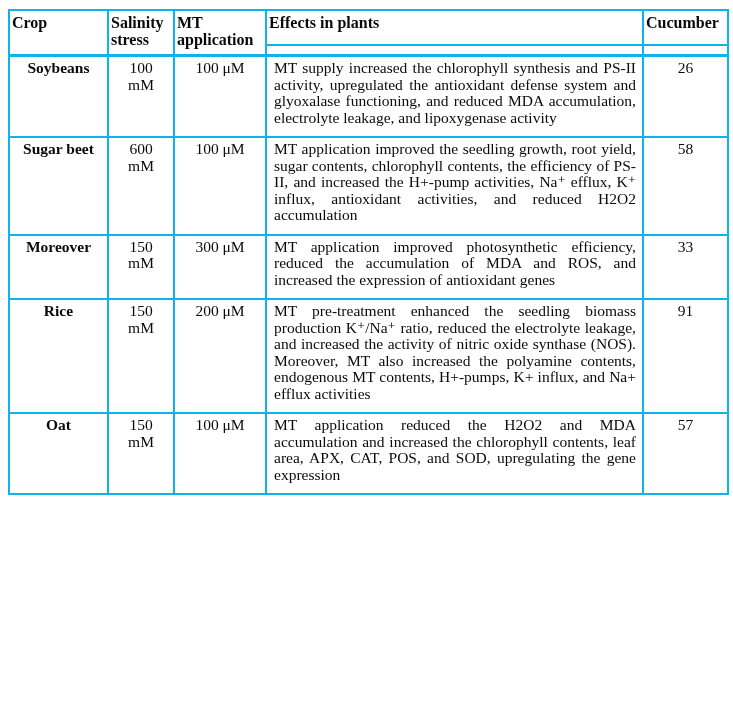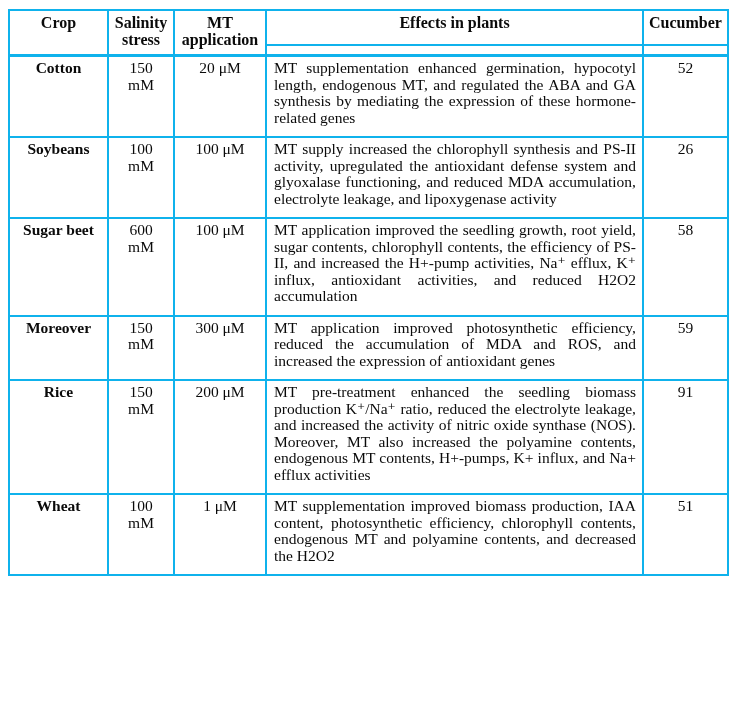--- a/index.html
+++ b/index.html
@@ -28,21 +28,21 @@
   col.c-ref{width:85px;}
   th,td{
     border:2px solid var(--border);
     vertical-align:top;
     overflow:hidden;
   }
   thead th{
     border-bottom-width:3px;
     font-size:16px;
     font-weight:bold;
-    text-align:center;
+    text-align:left;
     line-height:16.5px;
     padding:4px 2px 6px;
     position:relative;
   }
   thead th.extra-line::after{
     content:"";
     position:absolute;
     left:0;right:0;bottom:8px;
     height:2px;
     background:var(--border);
@@ -72,28 +72,20 @@
   <thead>
     <tr>
       <th>Crop</th>
       <th>Salinity stress</th>
       <th>MT application</th>
       <th class="extra-line">Effects in plants</th>
       <th class="extra-line">Cucumber</th>
     </tr>
   </thead>
   <tbody id="table-body">
-  <tr>
-    <td class="crop">Cotton</td>
-    <td class="salinity">150
-mM</td>
-    <td class="mt">20 μM</td>
-    <td class="effects">MT supplementation enhanced germination, hypocotyl length, endogenous MT, and regulated the ABA and GA synthesis by mediating the expression of these hormone-related genes</td>
-    <td class="reference">52</td>
-  </tr>
 
   <tr>
     <td class="crop">Soybeans</td>
     <td class="salinity">100
 mM</td>
     <td class="mt">100 μM</td>
     <td class="effects">MT supply increased the chlorophyll synthesis and PS-II activity, upregulated the antioxidant defense system and glyoxalase functioning, and reduced MDA accumulation, electrolyte leakage, and lipoxygenase activity</td>
     <td class="reference">26</td>
   </tr>
 
@@ -105,36 +97,36 @@
     <td class="effects">MT application improved the seedling growth, root yield, sugar contents, chlorophyll contents, the efficiency of PS-II, and increased the H+-pump activities, Na⁺ efflux, K⁺ influx, antioxidant activities, and reduced H2O2 accumulation</td>
     <td class="reference">58</td>
   </tr>
 
   <tr>
     <td class="crop">Moreover</td>
     <td class="salinity">150
 mM</td>
     <td class="mt">300 μM</td>
     <td class="effects">MT application improved photosynthetic efficiency, reduced the accumulation of MDA and ROS, and increased the expression of antioxidant genes</td>
-    <td class="reference">59</td>
+    <td class="reference">33</td>
   </tr>
 
   <tr>
     <td class="crop">Rice</td>
     <td class="salinity">150
 mM</td>
     <td class="mt">200 μM</td>
     <td class="effects">MT pre-treatment enhanced the seedling biomass production K⁺/Na⁺ ratio, reduced the electrolyte leakage, and increased the activity of nitric oxide synthase (NOS). Moreover, MT also increased the polyamine contents, endogenous MT contents, H+-pumps, K+ influx, and Na+ efflux activities</td>
     <td class="reference">91</td>
   </tr>
 
 
+  <tr>
+    <td class="crop">Oat</td>
+    <td class="salinity">150
+mM</td>
+    <td class="mt">100 μM</td>
+    <td class="effects">MT application reduced the H2O2 and MDA accumulation and increased the chlorophyll contents, leaf area, APX, CAT, POS, and SOD, upregulating the gene expression</td>
+    <td class="reference">57</td>
+  </tr>
 
-  <tr>
-    <td class="crop">Wheat</td>
-    <td class="salinity">100
-mM</td>
-    <td class="mt">1 μM</td>
-    <td class="effects">MT supplementation improved biomass production, IAA content, photosynthetic efficiency, chlorophyll contents, endogenous MT and polyamine contents, and decreased the H2O2</td>
-    <td class="reference">51</td>
-  </tr>
 </tbody>
 </table>
 
 </body></html>

